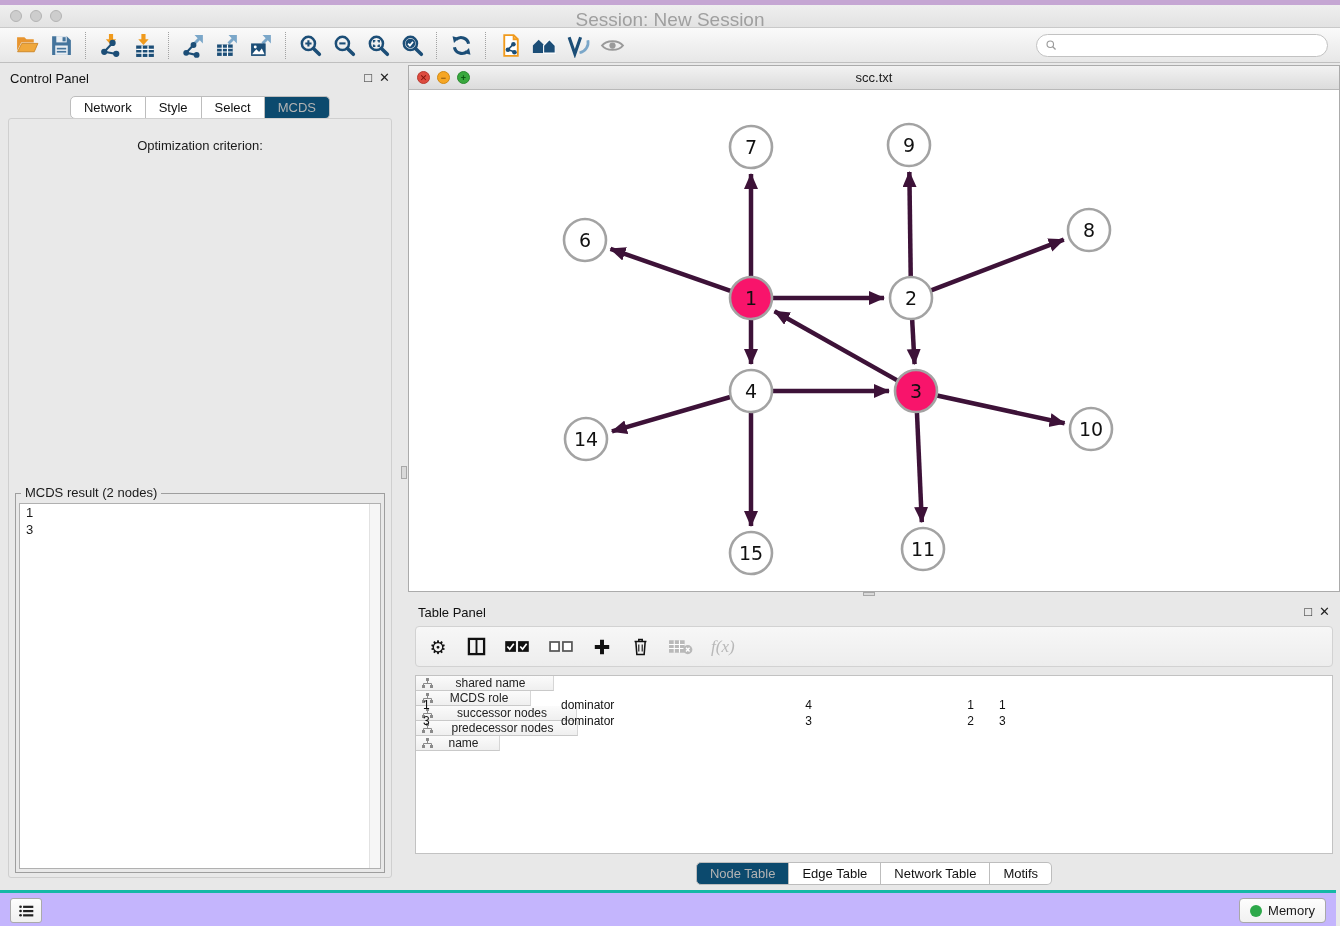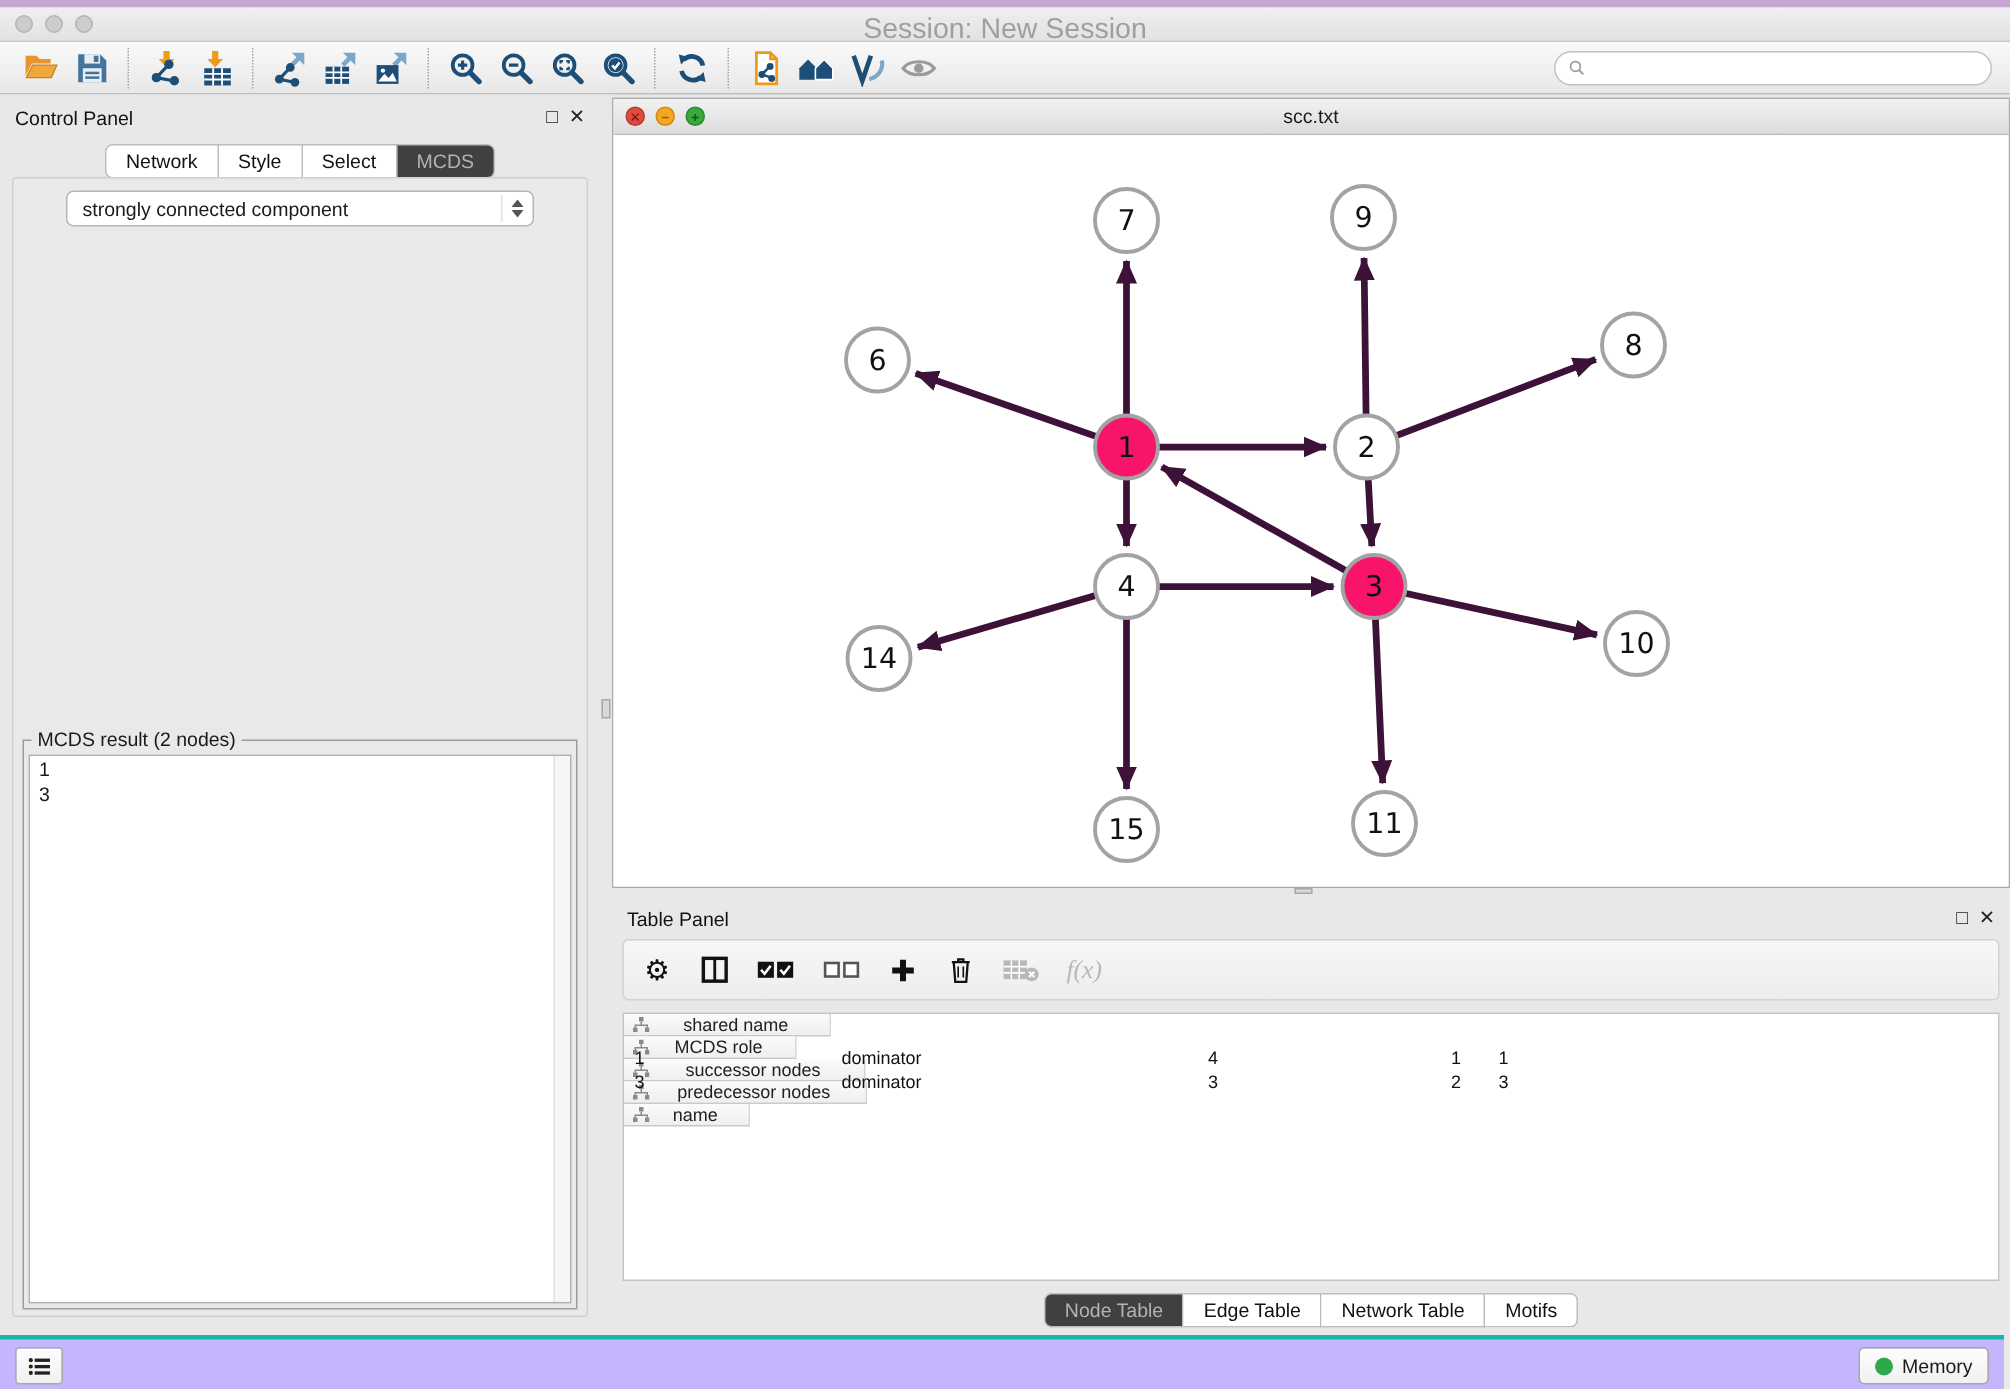--- a/index.html
+++ b/index.html
@@ -29,21 +29,21 @@
   .panel-head { position:absolute; top:0; left:0; right:0; height:30px; }
   .panel-title { position:absolute; left:10px; top:8px; font-size:13px; color:#111; }
   .ph-ic { position:absolute; top:7px; font-size:13px; color:#222; cursor:default; line-height:16px; }
 
   
   .control-panel { position:absolute; left:0; top:63px; width:400px; bottom:36px; background:#e8e8e8; }
   .seg-row { position:absolute; top:33px; left:0; right:0; display:flex; justify-content:center; }
   .seg { border:1px solid #bdbdbd; border-left:none; background:#fff; padding:3px 13px; font-size:13px; color:#111; cursor:default; }
   .seg:first-child { border-left:1px solid #bdbdbd; border-radius:5px 0 0 5px; }
   .seg:last-child { border-radius:0 5px 5px 0; }
-  .seg.sel { background:#404040; color:#b3b3b3; }
+  .seg.sel { background:#0c4a6e; color:#b3b3b3; }
   .cp-content { position:absolute; left:8px; right:8px; top:55px; bottom:12px;
     background:#e9e9e9; border:1px solid #cfcfcf; border-radius:3px; }
   .opt-label { text-align:center; margin-top:19px; font-size:13px; }
   .combo { width:312px; height:24px; margin:8px auto 0; background:#fff; border:1px solid #b5b5b5;
     border-radius:5px; display:flex; align-items:center; padding:0 6px 0 10px; font-size:13px; cursor:default; }
   .combo .cval { flex:1; }
   .stepper { display:flex; flex-direction:column; align-items:center; gap:2px; padding-left:6px; border-left:1px solid #e0e0e0; height:18px; justify-content:center; }
   .stepper i { width:0; height:0; border-left:4px solid transparent; border-right:4px solid transparent; }
   .stepper .up { border-bottom:5px solid #555; }
   .stepper .dn { border-top:5px solid #555; }
@@ -273,27 +273,21 @@
     <span class="ph-ic" style="right:28px">□</span>
     <span class="ph-ic" style="right:10px; font-weight:bold">✕</span>
   </div>
   <div class="seg-row" id="cp-tabs">
       <div class="seg">Network</div>
       <div class="seg">Style</div>
       <div class="seg">Select</div>
       <div class="seg sel">MCDS</div>
     </div>
   <div class="cp-content">
-    <div class="combo">
-      <span class="cval">strongly connected component</span>
-      <span class="stepper">
-          <i class="up"></i>
-          <i class="dn"></i>
-        </span>
-    </div>
+    <div class="opt-label">Optimization criterion:</div>
     <div class="result-group">
       <span class="result-title">MCDS result (2 nodes)</span>
       <div class="result-area" id="result-text">
         <div class="result-scroll"></div>
       <div class="result-line">1</div>
           <div class="result-line">3</div>
         </div>
     </div>
   </div>
 </div>

